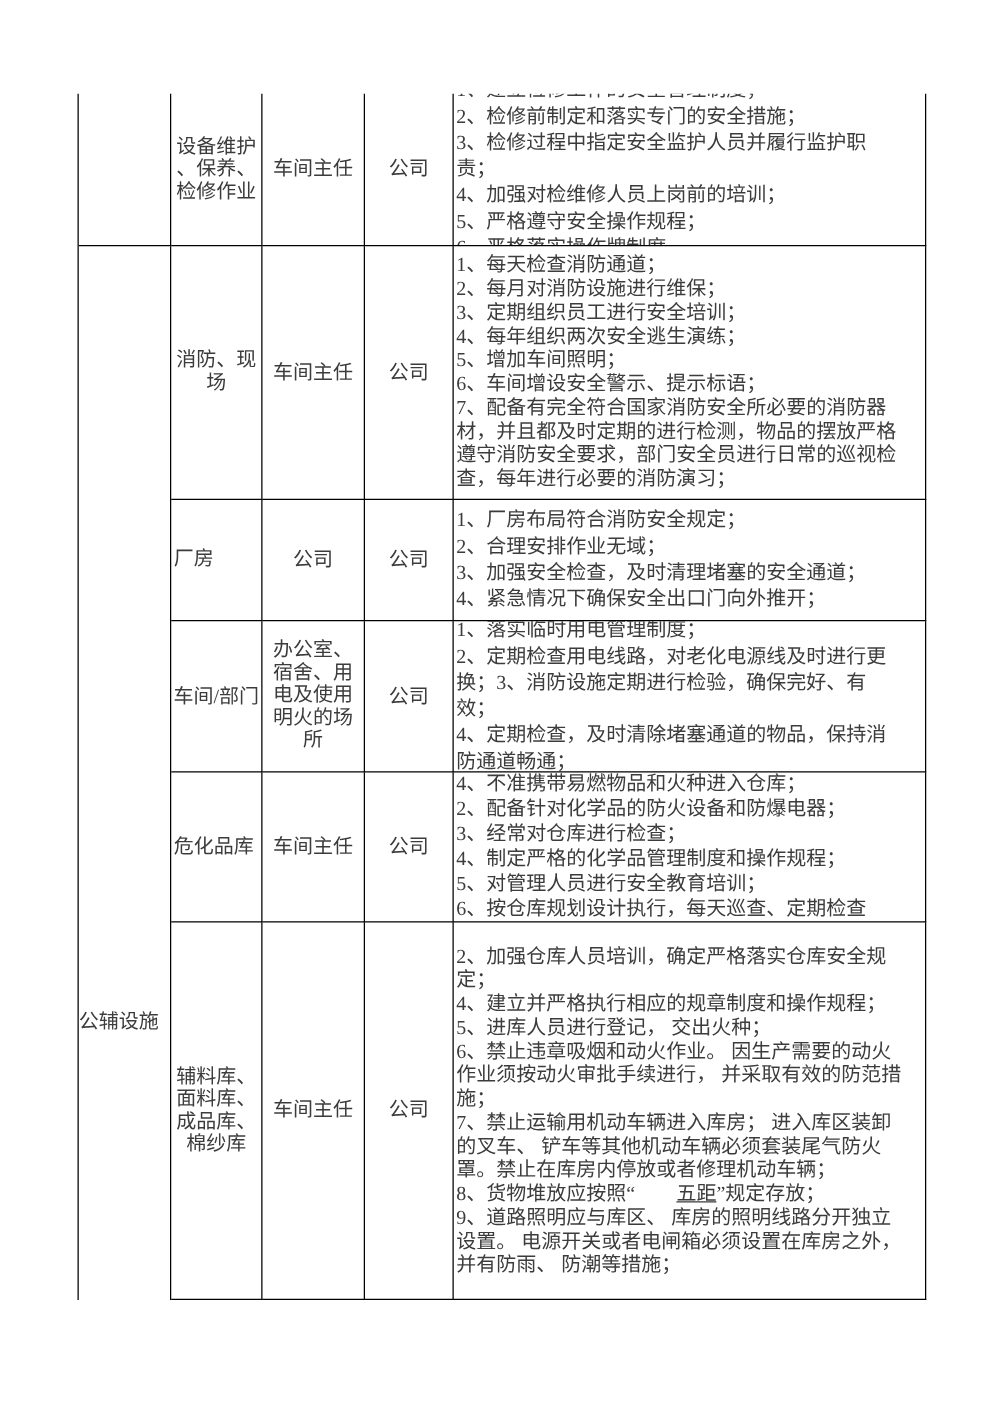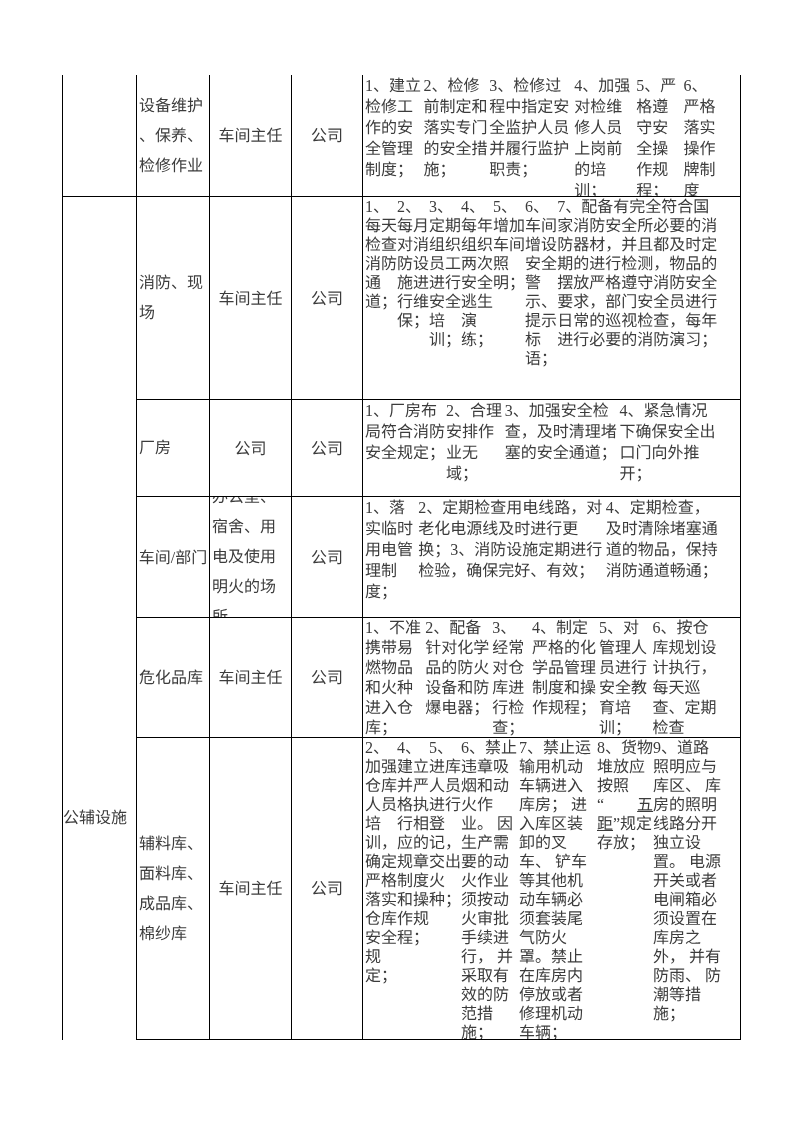--- a/index.html
+++ b/index.html
@@ -14,23 +14,23 @@
     color:#3c3c3c;font-size:16px;
   }
   .cell{border-right:1px solid #000;border-bottom:1px solid #000;box-sizing:border-box;overflow:hidden;}
   .group-top{grid-column:1;grid-row:1;}
   .group-span{
     grid-column:1;grid-row:2/7;
     border-right:1px solid #000;box-sizing:border-box;
     border-bottom:none;
     padding-top:610px;line-height:21px;
   }
-  .cat{display:flex;align-items:center;justify-content:flex-start;padding:0 2px;line-height:30px;line-break:anywhere;word-break:break-all;}
+  .cat{display:flex;align-items:center;justify-content:flex-start;padding:0 2px;line-height:18px;line-break:anywhere;word-break:break-all;text-align:center;}
   .ctr{display:flex;align-items:center;justify-content:center;text-align:center;line-height:21px;}
-  .measures{display:flex;flex-direction:row;justify-content:center;padding:0 17px 0 2px;}
+  .measures{display:flex;flex-direction:column;justify-content:center;padding:0 17px 0 2px;}
   .mi{line-height:21px;}
   .lh19 .mi{line-height:19px;}
   .lh20 .mi{line-height:20px;}
   .u{text-decoration:underline;margin-left:33px;}
 </style>
 </head>
 <body>
 
 <div class="page">
   <div class="tbl">
@@ -79,21 +79,21 @@
     <div class="cell measures">
       <div class="mi">1、落实临时用电管理制度；</div>
       <div class="mi">2、定期检查用电线路，对老化电源线及时进行更换；3、消防设施定期进行检验，确保完好、有效；</div>
       <div class="mi">4、定期检查，及时清除堵塞通道的物品，保持消防通道畅通；</div>
     </div>
 
     <div class="cell cat">危化品库</div>
     <div class="cell ctr">车间主任</div>
     <div class="cell ctr">公司</div>
     <div class="cell measures lh20">
-      <div class="mi">1、不准携带易燃物品和火种进入仓库；</div>
+      <div class="mi">4、不准携带易燃物品和火种进入仓库；</div>
       <div class="mi">2、配备针对化学品的防火设备和防爆电器；</div>
       <div class="mi">3、经常对仓库进行检查；</div>
       <div class="mi">4、制定严格的化学品管理制度和操作规程；</div>
       <div class="mi">5、对管理人员进行安全教育培训；</div>
       <div class="mi">6、按仓库规划设计执行，每天巡查、定期检查</div>
     </div>
 
     <div class="cell cat">辅料库、面料库、成品库、棉纱库</div>
     <div class="cell ctr">车间主任</div>
     <div class="cell ctr">公司</div>

